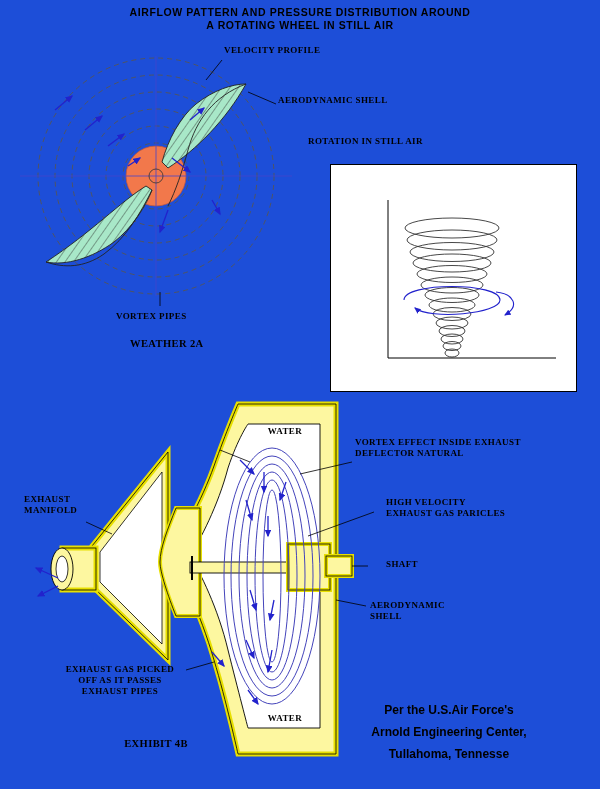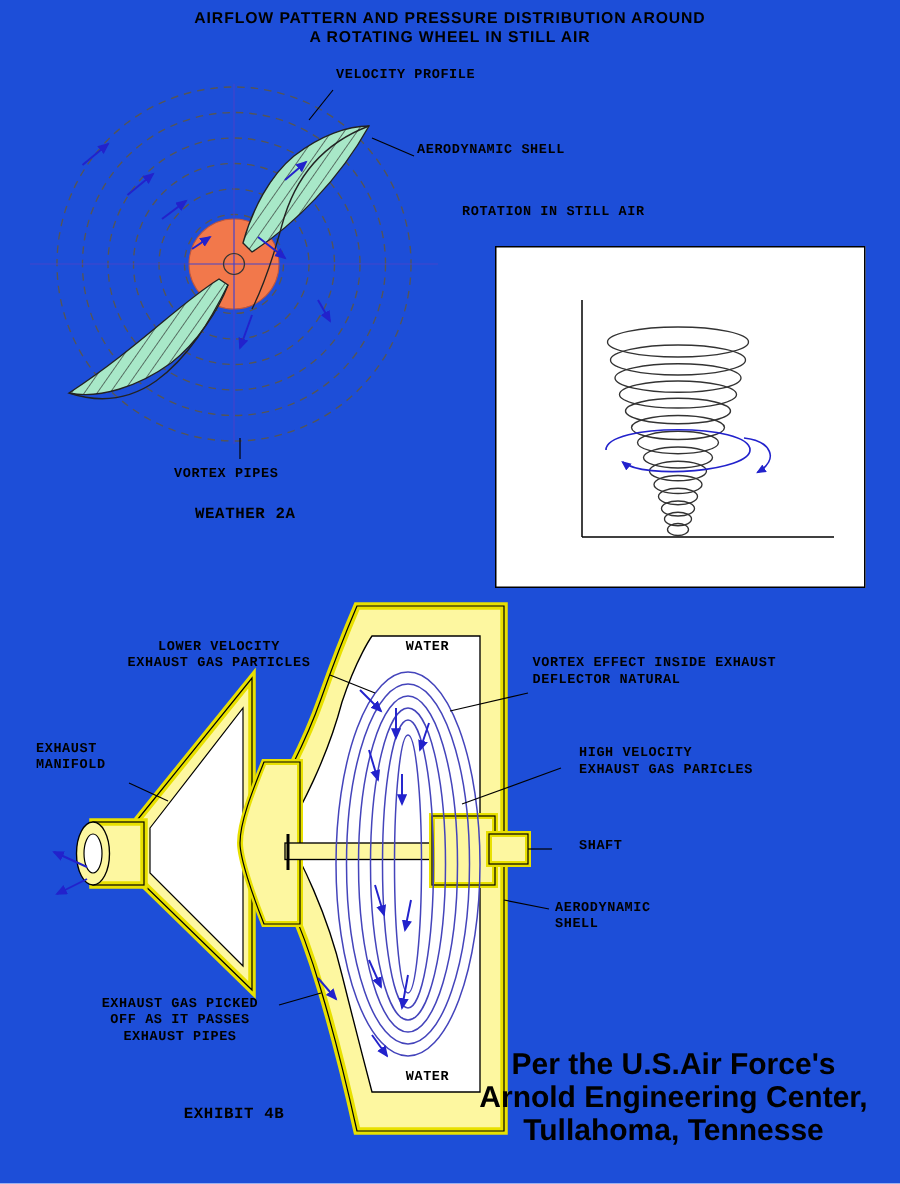--- a/index.html
+++ b/index.html
@@ -12,21 +12,21 @@
   }
   #page {
     position: relative;
     width: 600px;
     height: 789px;
     overflow: hidden;
     background: #1d4ed8;
   }
   .lbl {
     position: absolute;
-    font-family: Liberation Mono, monospace;
+    font-family: Liberation Serif, serif;
     font-size: 9px;
     font-weight: bold;
     color: #000000;
     letter-spacing: 0.4px;
     line-height: 11px;
     white-space: pre-line;
   }
   .lbl.center { text-align: center; }
   .title {
     position: absolute;
@@ -39,21 +39,21 @@
     letter-spacing: 0.6px;
     line-height: 13px;
     white-space: pre-line;
   }
   .credit {
     position: absolute;
     right: 16px;
     bottom: 24px;
     width: 270px;
     text-align: center;
-    font-size: 20px;
+    font-size: 12px;
     font-weight: bold;
     line-height: 22px;
     color: #000;
     white-space: pre-line;
   }
   svg { position: absolute; top: 0; left: 0; }
   .box {
     position: absolute;
     border: 1px solid #000;
     background: #fff;
@@ -217,22 +217,20 @@
       <line x1="220" y1="450" x2="250" y2="462"></line>
       <line x1="352" y1="462" x2="300" y2="474"></line>
       <line x1="374" y1="512" x2="308" y2="536"></line>
       <line x1="86" y1="522" x2="112" y2="534"></line>
       <line x1="352" y1="566" x2="368" y2="566"></line>
       <line x1="336" y1="600" x2="366" y2="606"></line>
       <line x1="186" y1="670" x2="214" y2="662"></line>
     </g>
   </svg>
 
-  <div class="lbl center" style="left:66px; top:426px; width:160px;">LOWER VELOCITY
-EXHAUST GAS PARTICLES</div>
   <div class="lbl center" style="left:250px; top:426px; width:70px;">WATER</div>
   <div class="lbl" style="left:355px; top:437px;">VORTEX EFFECT INSIDE EXHAUST
 DEFLECTOR NATURAL</div>
   <div class="lbl" style="left:386px; top:497px;">HIGH VELOCITY
 EXHAUST GAS PARICLES</div>
   <div class="lbl" style="left:24px; top:494px;">EXHAUST
 MANIFOLD</div>
   <div class="lbl" style="left:386px; top:559px;">SHAFT</div>
   <div class="lbl" style="left:370px; top:600px;">AERODYNAMIC
 SHELL</div>

